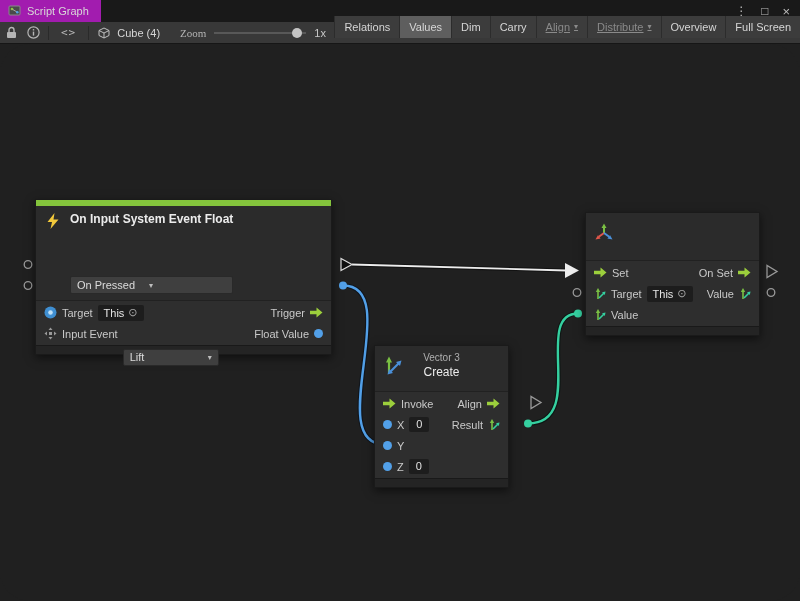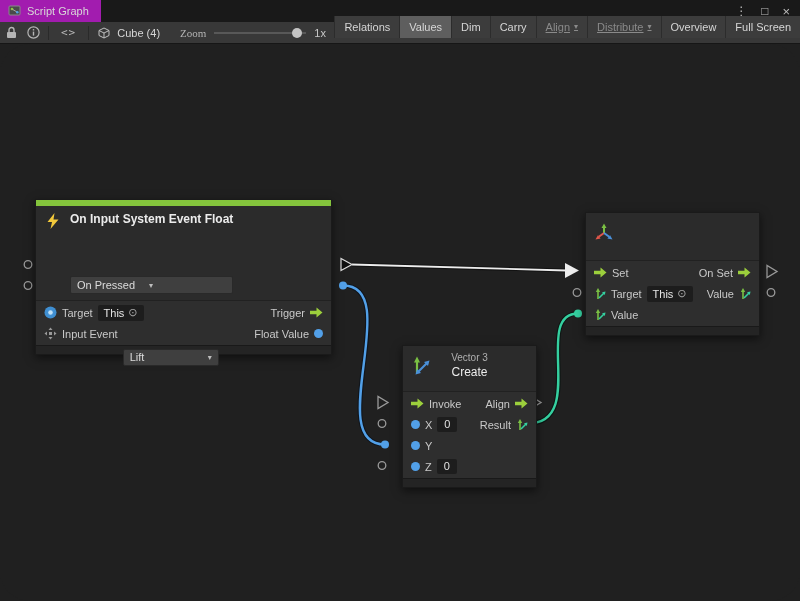--- a/index.html
+++ b/index.html
@@ -234,21 +234,21 @@
           <span class="caret">▾</span>
         </div>
         <span class="spacer"></span>
         <span class="pr-label">Float Value</span>
         <span class="dot"></span>
       </div>
     </div>
     <div class="node-footer"></div>
   </div>
 
-  <div class="node" style="left:402px; top:301px; width:135px;">
+  <div class="node" style="left:374px; top:301px; width:135px;">
     <div class="node-header" style="height:46px;">
       <span class="nh-icon abs">
         <svg width="20" height="20" viewBox="0 0 20 20">
             <line x1="6" y1="17" x2="6" y2="5" stroke="#7ac043" stroke-width="2.2"></line>
             <path d="M6 0.5 L3 6.5 H9 Z" fill="#7ac043"></path>
             <line x1="7" y1="16" x2="16" y2="7" stroke="#4a90d9" stroke-width="2.2"></line>
             <path d="M18.5 4.5 L17 10 L13 6 Z" fill="#4a90d9"></path>
             <path d="M4.5 18.5 L10 17 L6 13 Z" fill="#4a90d9"></path>
           </svg>
       </span>

